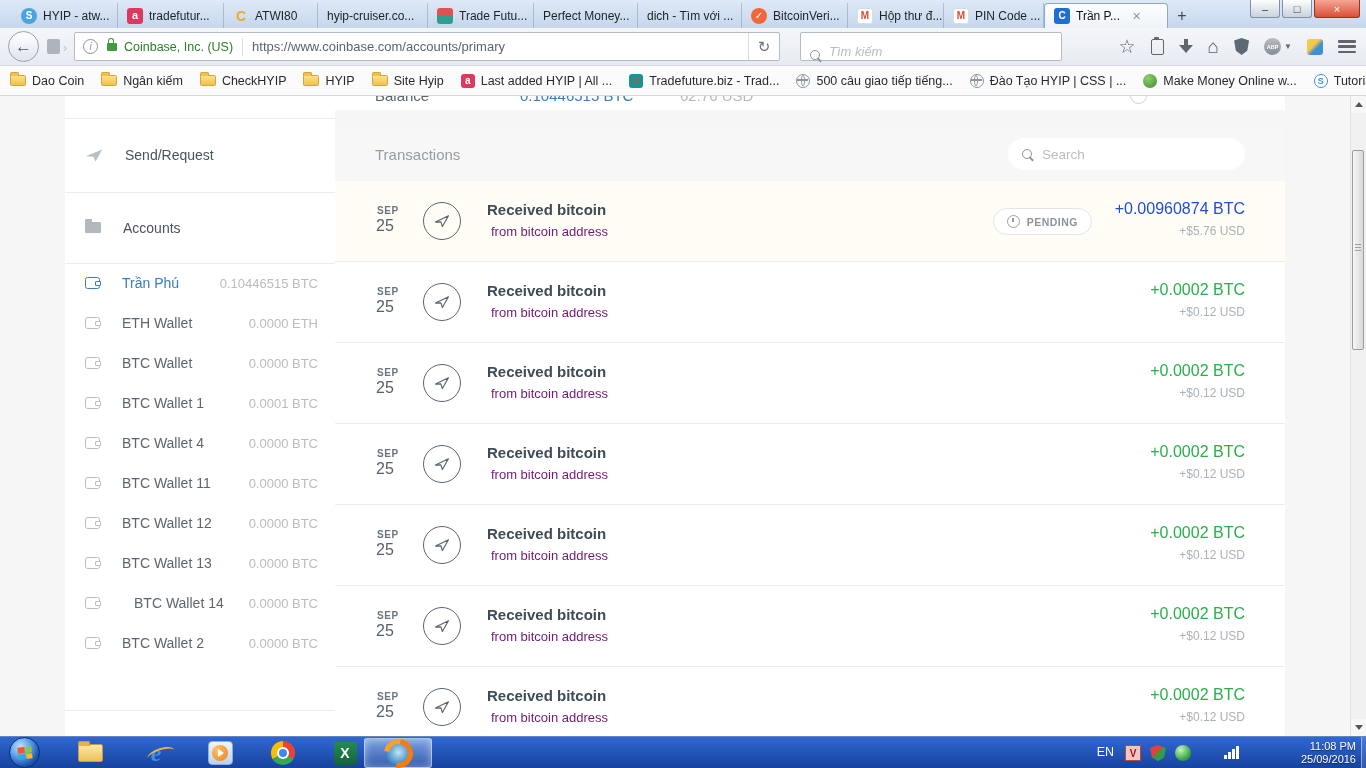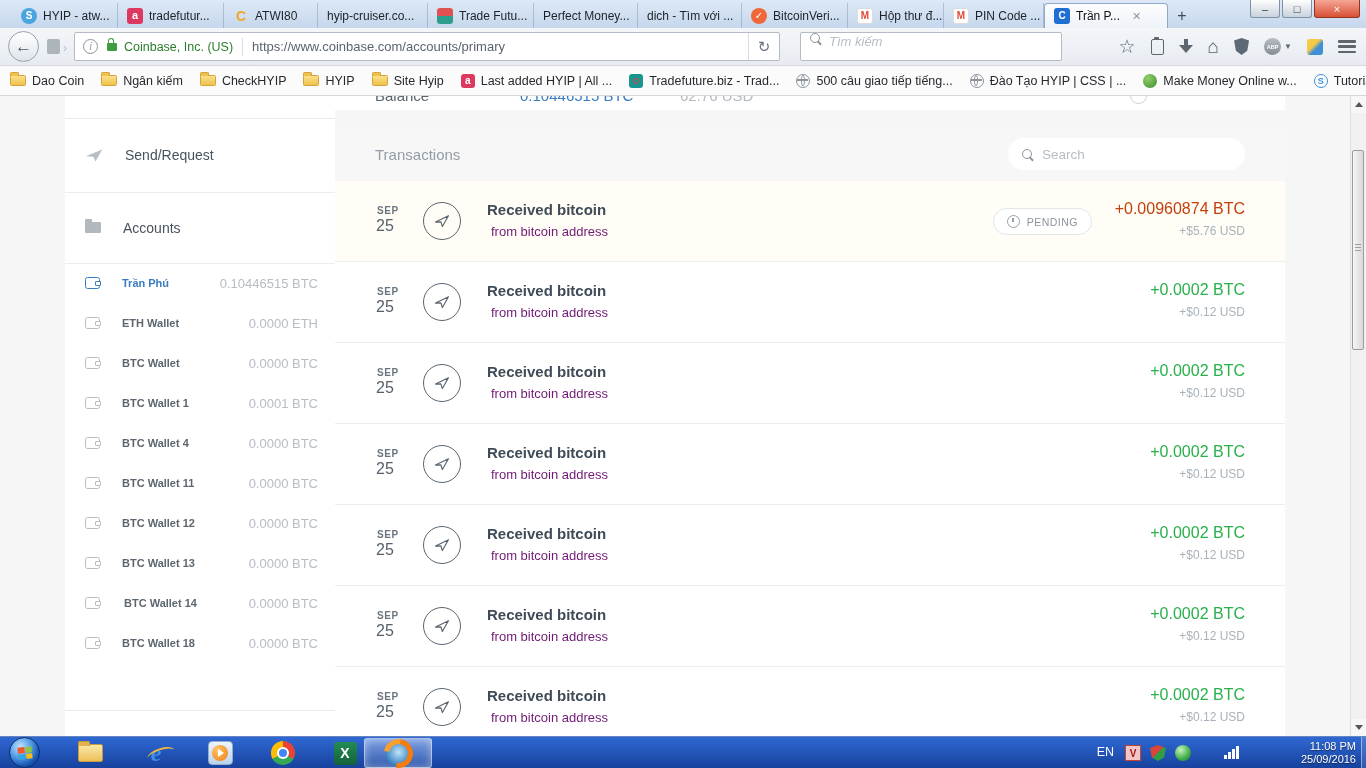--- a/index.html
+++ b/index.html
@@ -43,21 +43,21 @@
       color:#8d949c;font-size:10px;display:flex;align-items:center;justify-content:center;font-style:italic;box-sizing:border-box;}
   .lock{width:10px;height:8px;background:#3f9c3f;border-radius:1px;position:relative;margin-left:9px;min-width:10px;}
   .lock::before{content:"";position:absolute;left:1px;top:-5px;width:6px;height:6px;border:1.5px solid #3f9c3f;
       border-bottom:none;border-radius:4px 4px 0 0;box-sizing:border-box;}
   .identity{margin-left:7px;color:#2c7d2c;font-size:12.5px;white-space:nowrap;}
   .urlsep{width:1px;height:18px;background:#d9dde2;margin:0 9px;}
   .url{color:#5b6370;font-size:13px;flex:1;white-space:nowrap;overflow:hidden;}
   .reload{width:30px;height:100%;border-left:1px solid #d9dde2;display:flex;align-items:center;
       justify-content:center;color:#6b7280;font-size:15px;}
   .searchbox{position:absolute;left:800px;top:4px;width:262px;height:29px;background:#fff;
-      border:1px solid #b5bbc4;border-radius:2px;display:flex;align-items:flex-start;padding:0 9px;gap:7px;box-sizing:border-box;}
+      border:1px solid #b5bbc4;border-radius:2px;display:flex;align-items:flex-end;padding:0 9px;gap:7px;box-sizing:border-box;}
   .lens{width:8px;height:8px;min-width:8px;border:1.5px solid #8d949c;border-radius:50%;position:relative;}
   .lens::after{content:"";position:absolute;width:5px;height:1.5px;background:#8d949c;transform:rotate(45deg);left:6px;top:8px;}
   .searchbox input{border:none;outline:none;background:transparent;font-style:italic;font-size:13px;
       color:#555;width:100%;font-family:"Liberation Sans","DejaVu Sans",sans-serif;}
   .tbicons{position:absolute;right:10px;top:4px;height:29px;display:flex;align-items:center;gap:15px;}
   .star{font-size:19px;color:#5a626e;line-height:1;}
   .clipb{width:13px;height:16px;border:1.5px solid #5f666d;border-radius:2px;position:relative;box-sizing:border-box;}
   .clipb::before{content:"";position:absolute;left:2px;top:-3px;width:5px;height:3px;background:#5f666d;border-radius:1px;}
   .dlarrow{width:14px;height:16px;position:relative;}
   .dlarrow::before{content:"";position:absolute;left:5px;top:0;width:4px;height:7px;background:#5f666d;}
@@ -93,21 +93,21 @@
       border-radius:50%;box-sizing:border-box;}
   .bi-green{width:14px;height:14px;min-width:14px;border-radius:50%;background:radial-gradient(circle at 35% 30%,#8fd06a,#3d8b2f);}
   .bi-s{width:14px;height:14px;min-width:14px;border-radius:50%;background:#fff;border:1.5px solid #3c8fd9;
       color:#3c8fd9;font-size:9px;font-weight:700;display:flex;align-items:center;justify-content:center;box-sizing:border-box;}
   
   .page{position:absolute;top:96px;left:0;width:1366px;height:640px;background:#f6f6f7;}
   .sidebar{position:absolute;left:65px;top:0;width:270px;height:640px;background:#fff;}
   .sbdiv{position:absolute;left:0;width:270px;height:1px;background:#ececee;}
   .sbrow{position:absolute;left:0;width:270px;display:flex;align-items:center;box-sizing:border-box;padding:0 17px 0 20px;}
   .sbrow .lbl{margin-left:22px;font-size:14px;color:#49535d;}
-  .acct .lbl{font-size:11px;color:#5c666f;font-weight:bold;}
+  .acct .lbl{font-size:14px;color:#5c666f;}
   .acct .bal{margin-left:auto;font-size:13px;color:#b6bdc4;}
   .acct.active .lbl{color:#3a7cc0;}
   .planeic{width:18px;height:15px;}
   .folderic{width:16px;height:11px;background:#b2b8be;border-radius:1px;position:relative;}
   .folderic::before{content:"";position:absolute;top:-3px;left:0;width:7px;height:3px;background:#b2b8be;border-radius:1px 1px 0 0;}
   .walletic{width:15px;height:12px;min-width:15px;border:1.5px solid #b7bdc4;border-radius:2.5px;position:relative;box-sizing:border-box;}
   .walletic::after{content:"";position:absolute;right:-2px;top:2.5px;width:4px;height:3px;background:#fff;
       border:1.5px solid #b7bdc4;border-radius:1px;}
   .walletic.blue{border-color:#3a7cc0;}
   .walletic.blue::after{border-color:#3a7cc0;}
@@ -132,25 +132,25 @@
   .txmonth{position:absolute;left:42px;top:24px;font-size:10px;font-weight:700;letter-spacing:.6px;color:#6b7580;}
   .txday{position:absolute;left:41px;top:36px;font-size:16px;color:#57616b;}
   .txcirc{position:absolute;left:88px;top:21px;width:38px;height:38px;border:1.5px solid #5b6570;border-radius:50%;
       display:flex;align-items:center;justify-content:center;box-sizing:border-box;}
   .txtitle{position:absolute;left:152px;top:20px;font-size:15px;font-weight:700;color:#3f4b57;}
   .txsub{position:absolute;left:156px;top:43px;font-size:13px;color:#701a75;}
   .badge{position:absolute;right:193px;top:27px;height:27px;padding:0 13px;border:1px solid #e2e5e9;border-radius:14px;
       display:flex;align-items:center;gap:7px;background:#fff;box-sizing:border-box;}
   .badge .clk{width:13px;height:13px;min-width:13px;border:1.3px solid #98a1aa;border-radius:50%;position:relative;box-sizing:border-box;}
   .badge .clk::after{content:"";position:absolute;left:4.6px;top:2px;width:1.3px;height:4px;background:#98a1aa;}
-  .badge .btxt{font-size:10.5px;font-weight:400;letter-spacing:.5px;color:#8b949d;}
+  .badge .btxt{font-size:10.5px;font-weight:700;letter-spacing:.5px;color:#8b949d;}
   .txamts{position:absolute;right:40px;top:19px;text-align:right;}
   .txbtc{font-size:16px;}
   .txbtc.green{color:#28b04a;}
-  .txbtc.orange{color:#c2410c;margin-left:20px;}
+  .txbtc.orange{color:#1d4ed8;margin-left:20px;}
   .txusd{font-size:12px;color:#a9b2ba;margin-top:6px;}
   
   .scroll{position:absolute;right:0;top:0;width:16px;height:640px;background:#f1f1f1;border-left:1px solid #e0e0e0;box-sizing:border-box;}
   .sbtn{position:absolute;left:0;width:15px;height:17px;background:#f7f7f7;display:flex;align-items:center;justify-content:center;}
   .tri-up{width:0;height:0;border-left:4px solid transparent;border-right:4px solid transparent;border-bottom:5px solid #555;}
   .tri-dn{width:0;height:0;border-left:4px solid transparent;border-right:4px solid transparent;border-top:5px solid #555;}
   .thumb{position:absolute;left:1px;top:54px;width:12px;height:200px;background:linear-gradient(90deg,#f6f6f6,#d9d9d9);
       border:1px solid #9d9d9d;border-radius:2px;box-sizing:border-box;}
   .thumb::after{content:"";position:absolute;left:2px;top:93px;width:6px;height:8px;
       background:repeating-linear-gradient(#9d9d9d 0 1px,transparent 1px 3px);}
@@ -408,26 +408,26 @@
         <span class="lbl" style="margin-left:22px">BTC Wallet 12</span>
         <span class="bal">0.0000 BTC</span>
       </div>
       <div class="sbrow acct" style="top:447px;height:40px">
         <span class="walletic"></span>
         <span class="lbl" style="margin-left:22px">BTC Wallet 13</span>
         <span class="bal">0.0000 BTC</span>
       </div>
       <div class="sbrow acct" style="top:487px;height:40px">
         <span class="walletic"></span>
-        <span class="lbl" style="margin-left:24px">BTC Wallet 14</span>
+        <span class="lbl" style="margin-left:34px">BTC Wallet 14</span>
         <span class="bal">0.0000 BTC</span>
       </div>
       <div class="sbrow acct" style="top:527px;height:40px">
         <span class="walletic"></span>
-        <span class="lbl" style="margin-left:22px">BTC Wallet 18</span>
+        <span class="lbl" style="margin-left:22px">BTC Wallet 2</span>
         <span class="bal">0.0000 BTC</span>
       </div>
       <div class="sbdiv" style="top:614px"></div>
     </div>
 
     <div class="main">
       <div class="balstrip">
         <span class="bal-l">Balance</span>
         <span class="bal-b">0.10446515 BTC</span>
         <span class="bal-u">62.76 USD</span>

